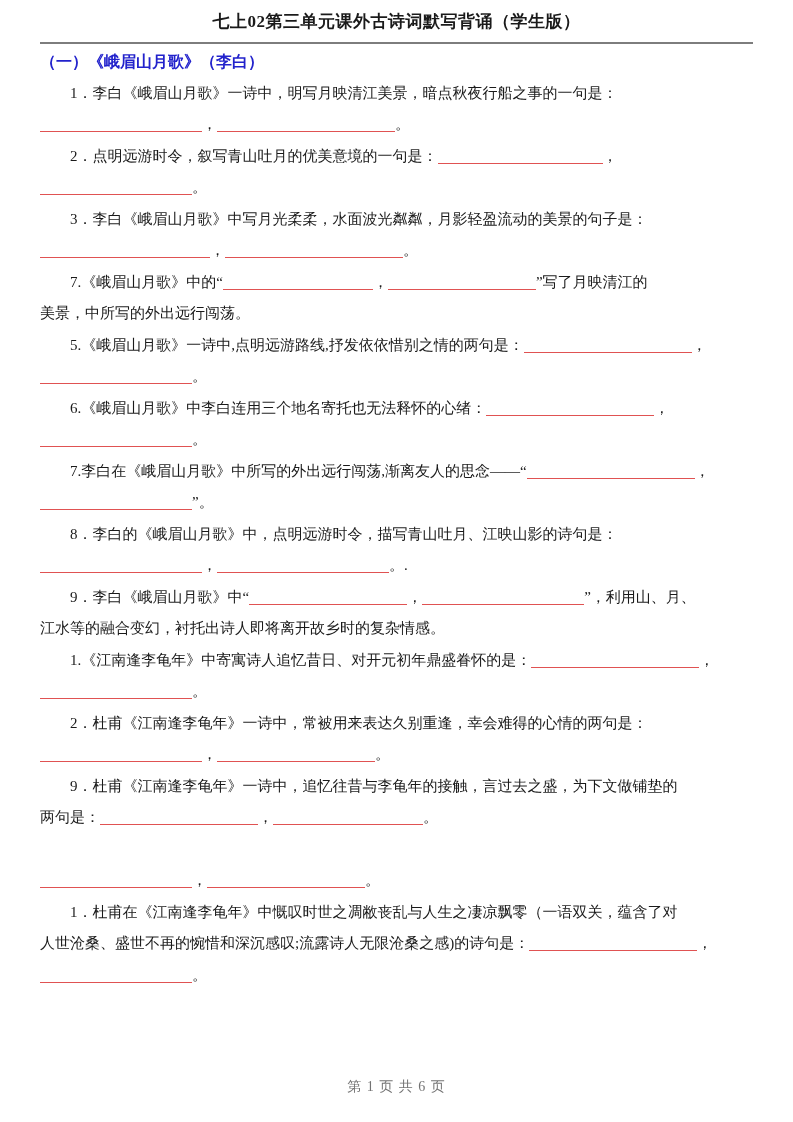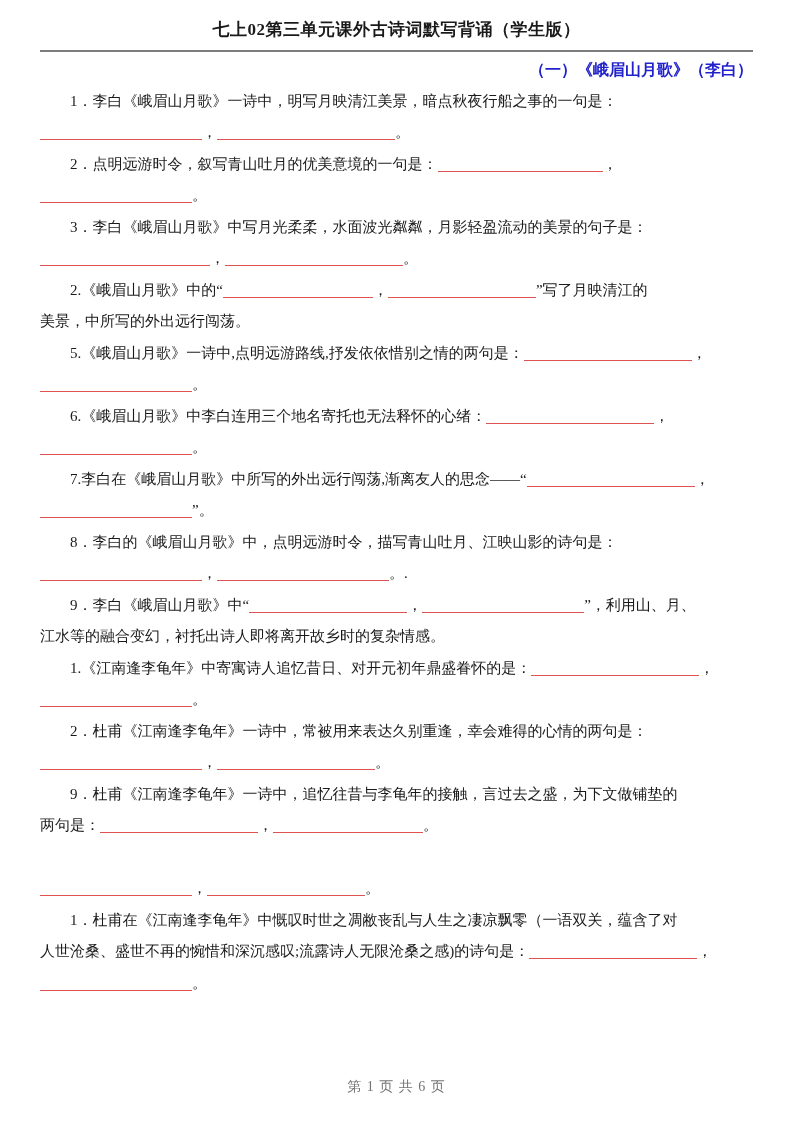--- a/index.html
+++ b/index.html
@@ -12,39 +12,39 @@
   body {
     width: 793px;
     height: 1122px;
     font-family: "Liberation Serif", "DejaVu Serif", serif;
     color: var(--text-black);
   }
   .page {
     position: relative;
     width: 793px;
     height: 1122px;
-    padding: 16px 40px 0 40px;
+    padding: 8px 40px 0 40px;
     overflow: hidden;
     background: #ffffff;
   }
   .doc-title {
     text-align: center;
     font-size: 17px;
     font-weight: bold;
     line-height: 28px;
     letter-spacing: 0.5px;
   }
   .title-rule {
     border: none;
     border-top: 2px solid #7d7d7d;
     margin-top: 6px;
   }
   .sections { padding-top: 2px; }
   .section-heading {
-    text-align: right;
+    text-align: left;
     color: var(--heading-blue);
     font-weight: bold;
     font-size: 16px;
     line-height: 31.5px;
     font-family: Liberation Serif, serif;
   }
   p.question {
     font-size: 15px;
     line-height: 31.5px;
     text-indent: 30px;
@@ -71,21 +71,21 @@
 <body>
 
 <div class="page">
   <div class="doc-title">七上02第三单元课外古诗词默写背诵（学生版）</div>
   <hr class="title-rule">
   <div class="sections">
       <div class="section-heading">（一）《峨眉山月歌》（李白）</div>
       <p class="question"><span>1．李白《峨眉山月歌》一诗中，明写月映清江美景，暗点秋夜行船之事的一句是：</span><br><span class="blank" style="width: 162px;"></span><span>，</span><span class="blank" style="width: 178px;"></span><span>。</span></p>
       <p class="question"><span>2．点明远游时令，叙写青山吐月的优美意境的一句是：</span><span class="blank" style="width: 165px;"></span><span>，</span><br><span class="blank" style="width: 152px;"></span><span>。</span></p>
       <p class="question"><span>3．李白《峨眉山月歌》中写月光柔柔，水面波光粼粼，月影轻盈流动的美景的句子是：</span><br><span class="blank" style="width: 170px;"></span><span>，</span><span class="blank" style="width: 178px;"></span><span>。</span></p>
-      <p class="question"><span>2.《峨眉山月歌》中的“</span><span class="blank" style="width: 150px;"></span><span>，</span><span class="blank" style="width: 148px;"></span><span>”写了月映清江的</span><br><span>美景，中所写的外出远行闯荡。</span></p>
+      <p class="question"><span>7.《峨眉山月歌》中的“</span><span class="blank" style="width: 150px;"></span><span>，</span><span class="blank" style="width: 148px;"></span><span>”写了月映清江的</span><br><span>美景，中所写的外出远行闯荡。</span></p>
       <p class="question"><span>5.《峨眉山月歌》一诗中,点明远游路线,抒发依依惜别之情的两句是：</span><span class="blank" style="width: 168px;"></span><span>，</span><br><span class="blank" style="width: 152px;"></span><span>。</span></p>
       <p class="question"><span>6.《峨眉山月歌》中李白连用三个地名寄托也无法释怀的心绪：</span><span class="blank" style="width: 168px;"></span><span>，</span><br><span class="blank" style="width: 152px;"></span><span>。</span></p>
       <p class="question"><span>7.李白在《峨眉山月歌》中所写的外出远行闯荡,渐离友人的思念——“</span><span class="blank" style="width: 168px;"></span><span>，</span><br><span class="blank" style="width: 152px;"></span><span>”。</span></p>
       <p class="question"><span>8．李白的《峨眉山月歌》中，点明远游时令，描写青山吐月、江映山影的诗句是：</span><br><span class="blank" style="width: 162px;"></span><span>，</span><span class="blank" style="width: 172px;"></span><span>。.</span></p>
       <p class="question"><span>9．李白《峨眉山月歌》中“</span><span class="blank" style="width: 158px;"></span><span>，</span><span class="blank" style="width: 162px;"></span><span>”，利用山、月、</span><br><span>江水等的融合变幻，衬托出诗人即将离开故乡时的复杂情感。</span></p>
       <p class="question"><span>1.《江南逢李龟年》中寄寓诗人追忆昔日、对开元初年鼎盛眷怀的是：</span><span class="blank" style="width: 168px;"></span><span>，</span><br><span class="blank" style="width: 152px;"></span><span>。</span></p>
       <p class="question"><span>2．杜甫《江南逢李龟年》一诗中，常被用来表达久别重逢，幸会难得的心情的两句是：</span><br><span class="blank" style="width: 162px;"></span><span>，</span><span class="blank" style="width: 158px;"></span><span>。</span></p>
       <p class="question"><span>9．杜甫《江南逢李龟年》一诗中，追忆往昔与李龟年的接触，言过去之盛，为下文做铺垫的</span><br><span>两句是：</span><span class="blank" style="width: 158px;"></span><span>，</span><span class="blank" style="width: 150px;"></span><span>。</span></p>
       <p class="question"><br><span class="blank" style="width: 152px;"></span><span>，</span><span class="blank" style="width: 158px;"></span><span>。</span></p>
       <p class="question"><span>1．杜甫在《江南逢李龟年》中慨叹时世之凋敝丧乱与人生之凄凉飘零（一语双关，蕴含了对</span><br><span>人世沧桑、盛世不再的惋惜和深沉感叹;流露诗人无限沧桑之感)的诗句是：</span><span class="blank" style="width: 168px;"></span><span>，</span><br><span class="blank" style="width: 152px;"></span><span>。</span></p>

